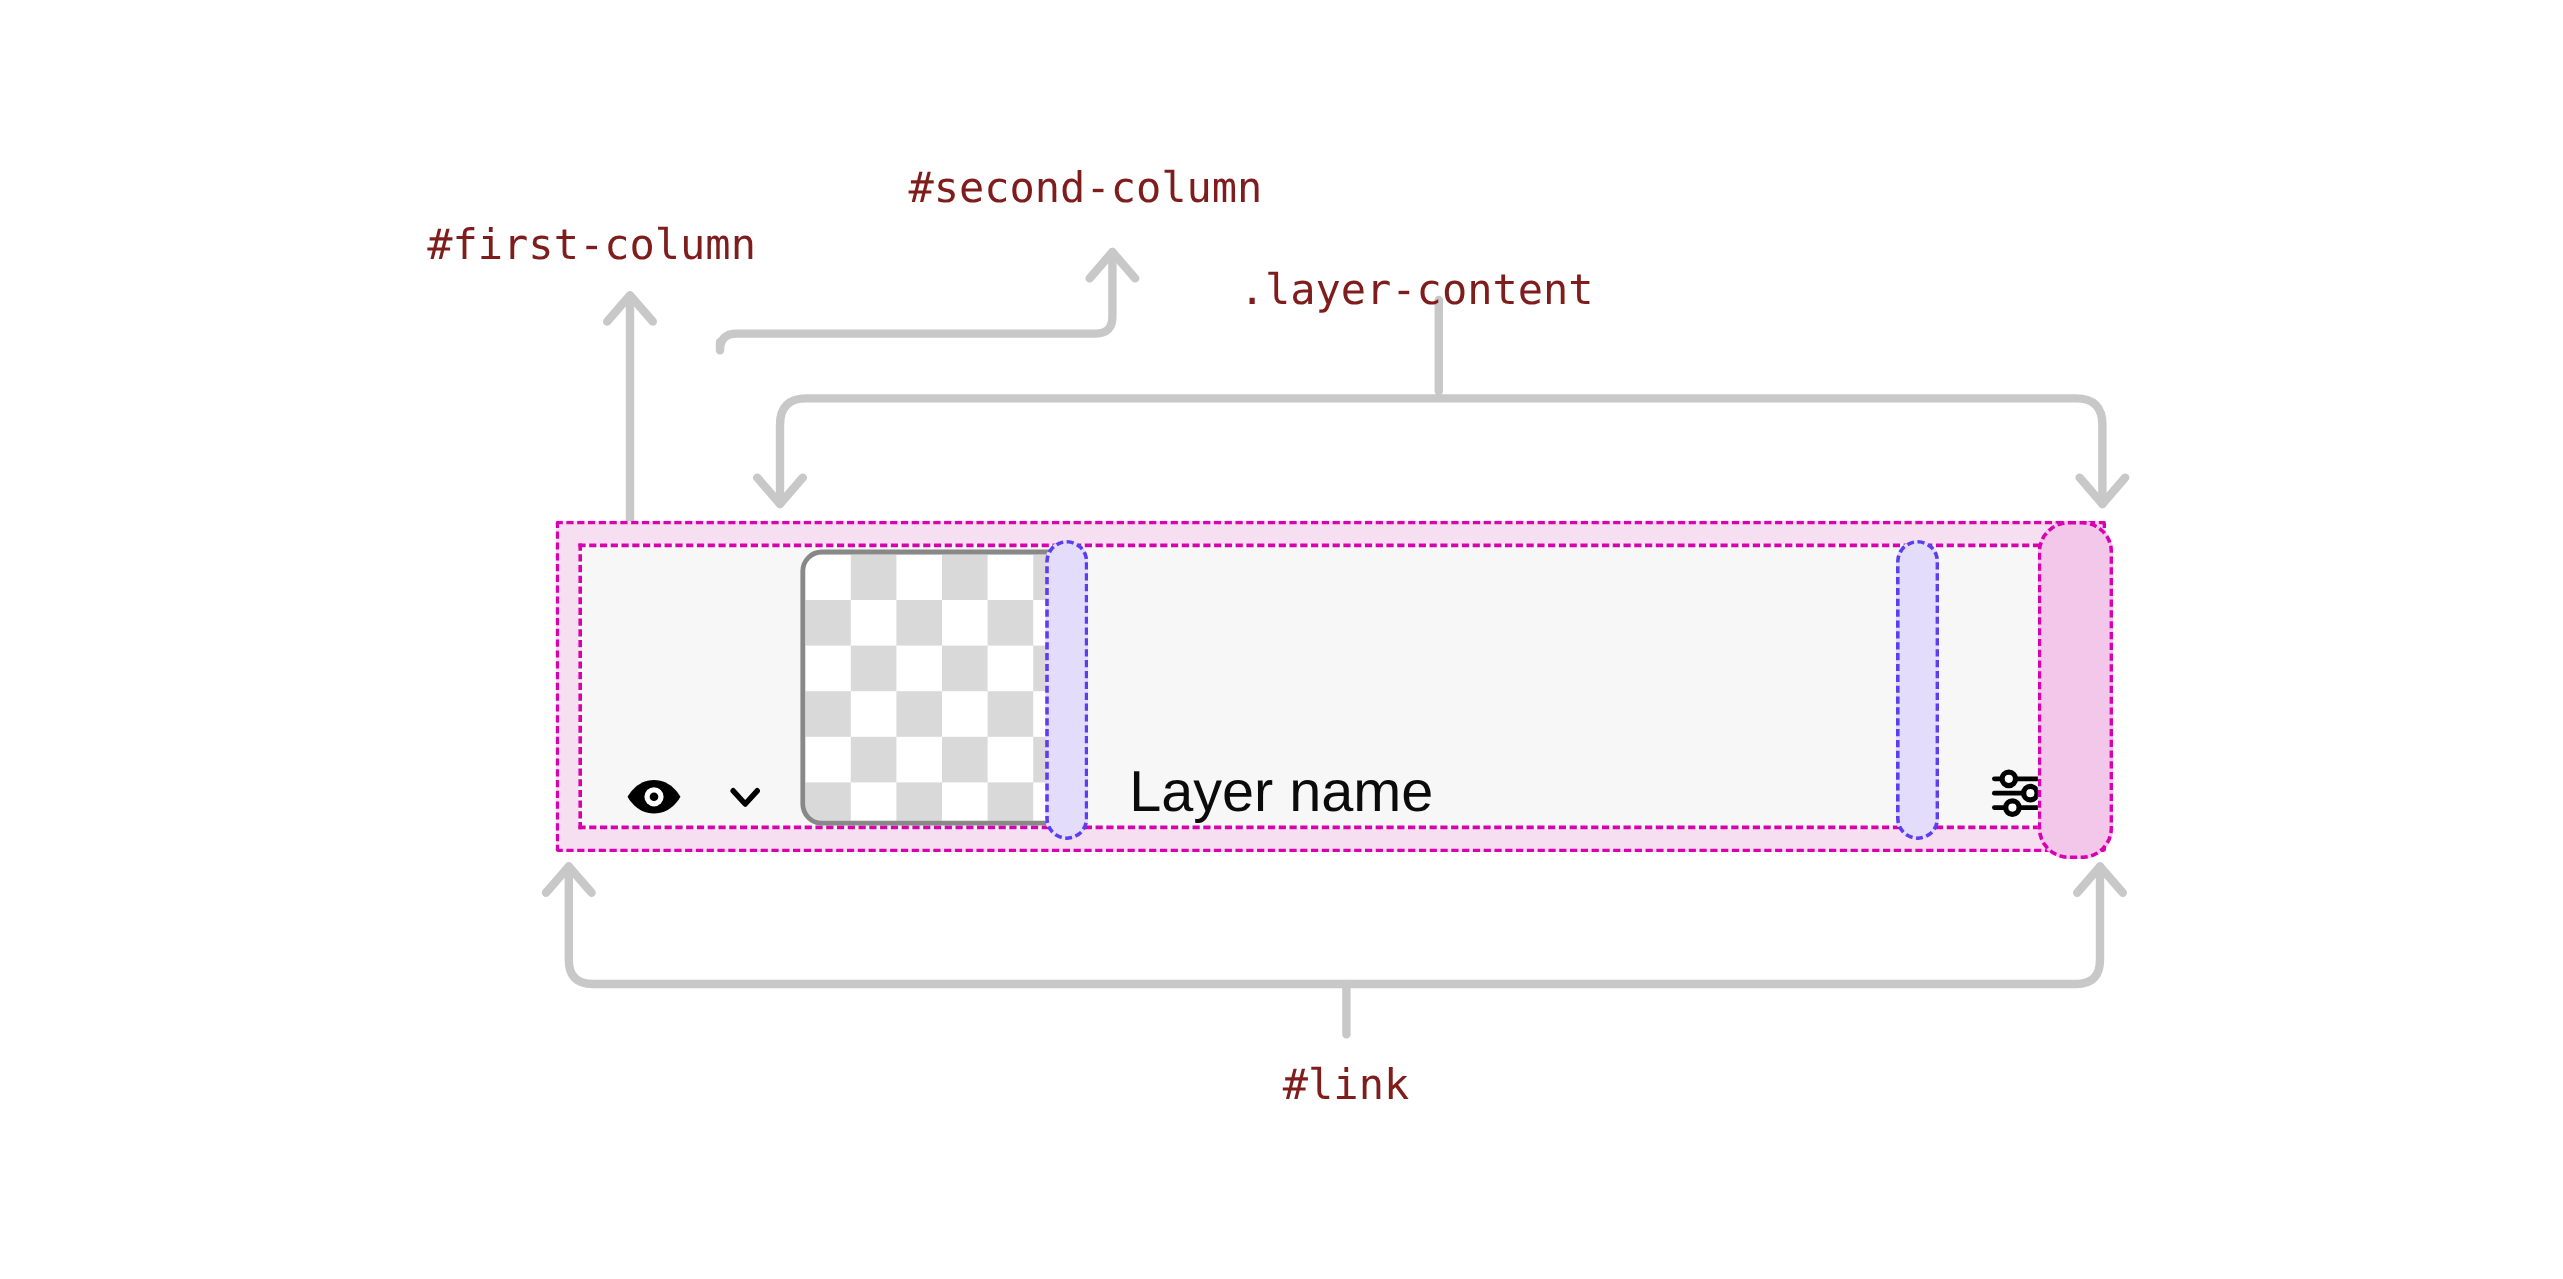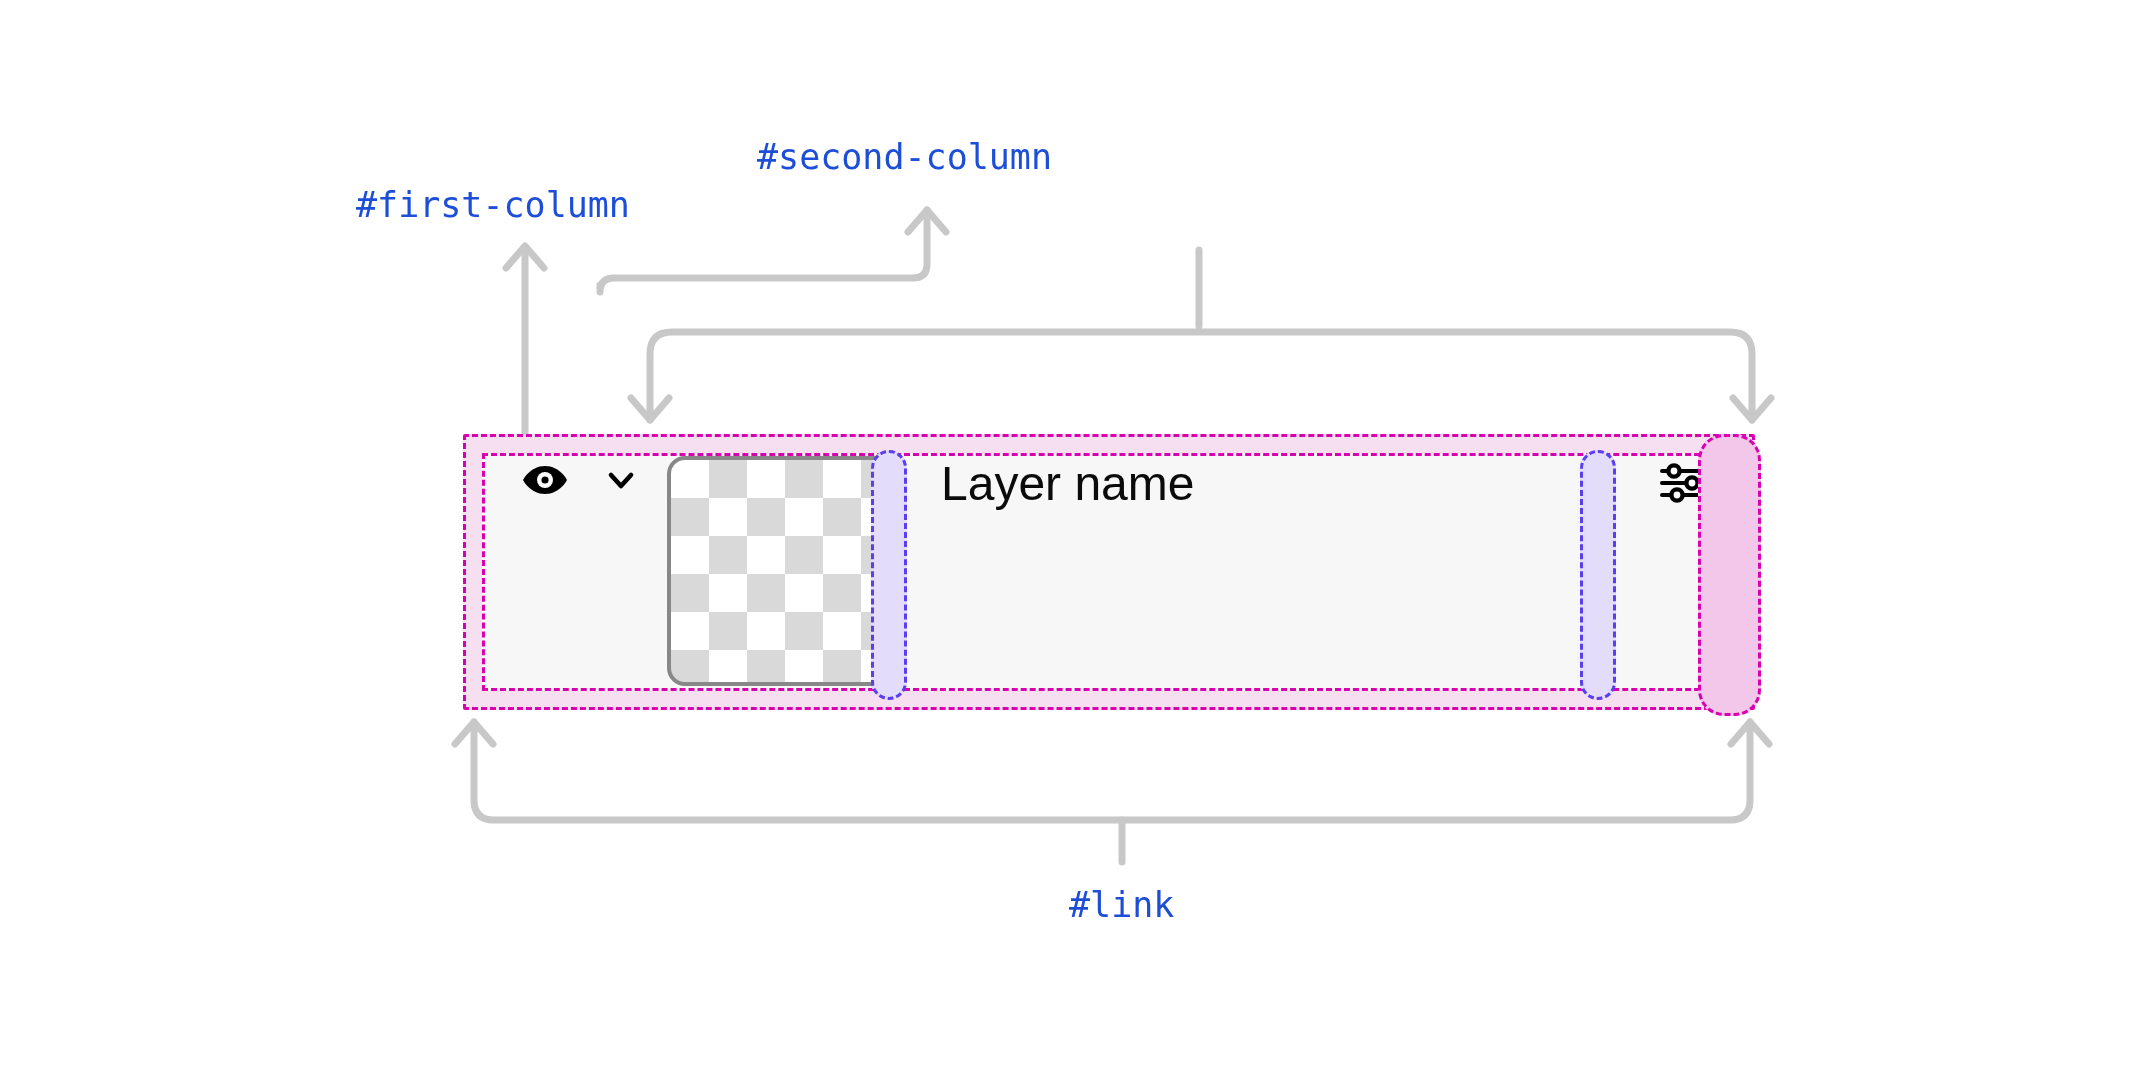--- a/index.html
+++ b/index.html
@@ -30,21 +30,21 @@
     height: 1066px;
     pointer-events: none;
   }
 
   
   .anno-label {
     position: absolute;
     font-family: "DejaVu Sans Mono", "Liberation Mono", monospace;
     font-size: 35px;
     line-height: 1;
-    color: #1d4ed8;
+    color: #7f1d1d;
     white-space: nowrap;
     letter-spacing: 0px;
   }
 
   
   
   #link-box {
     position: absolute;
     left: 463px;
     top: 434px;
@@ -69,21 +69,21 @@
   }
 
   
   #layer-row {
     position: absolute;
     left: 19px;
     top: 19px;
     right: 19px;
     bottom: 19px;
     display: flex;
-    align-items: flex-start;
+    align-items: flex-end;
   }
 
   
   #first-column {
     display: flex;
     align-items: center;
     gap: 34px;
     padding-left: 36px;
     flex: 0 0 auto;
   }
@@ -171,20 +171,21 @@
       <path d="M 1731 744 L 1750 722 L 1769 744"></path>
       <path d="M 1122 820 L 1122 862"></path>
 
     </g>
   </svg>
 
   <div class="anno-label" style="left:356px; top:188px;">#first-column</div>
 
   <div class="anno-label" style="left:757px; top:140px;">#second-column</div>
 
+  <div class="anno-label" style="left:1033px; top:225px;">.layer-content</div>
 
   <div class="anno-label" style="left:1069px; top:888px;">#link</div>
 
   <div id="link-box">
 
     <div id="link-content-edge"></div>
 
     <div id="layer-row">
 
       <div id="first-column">

